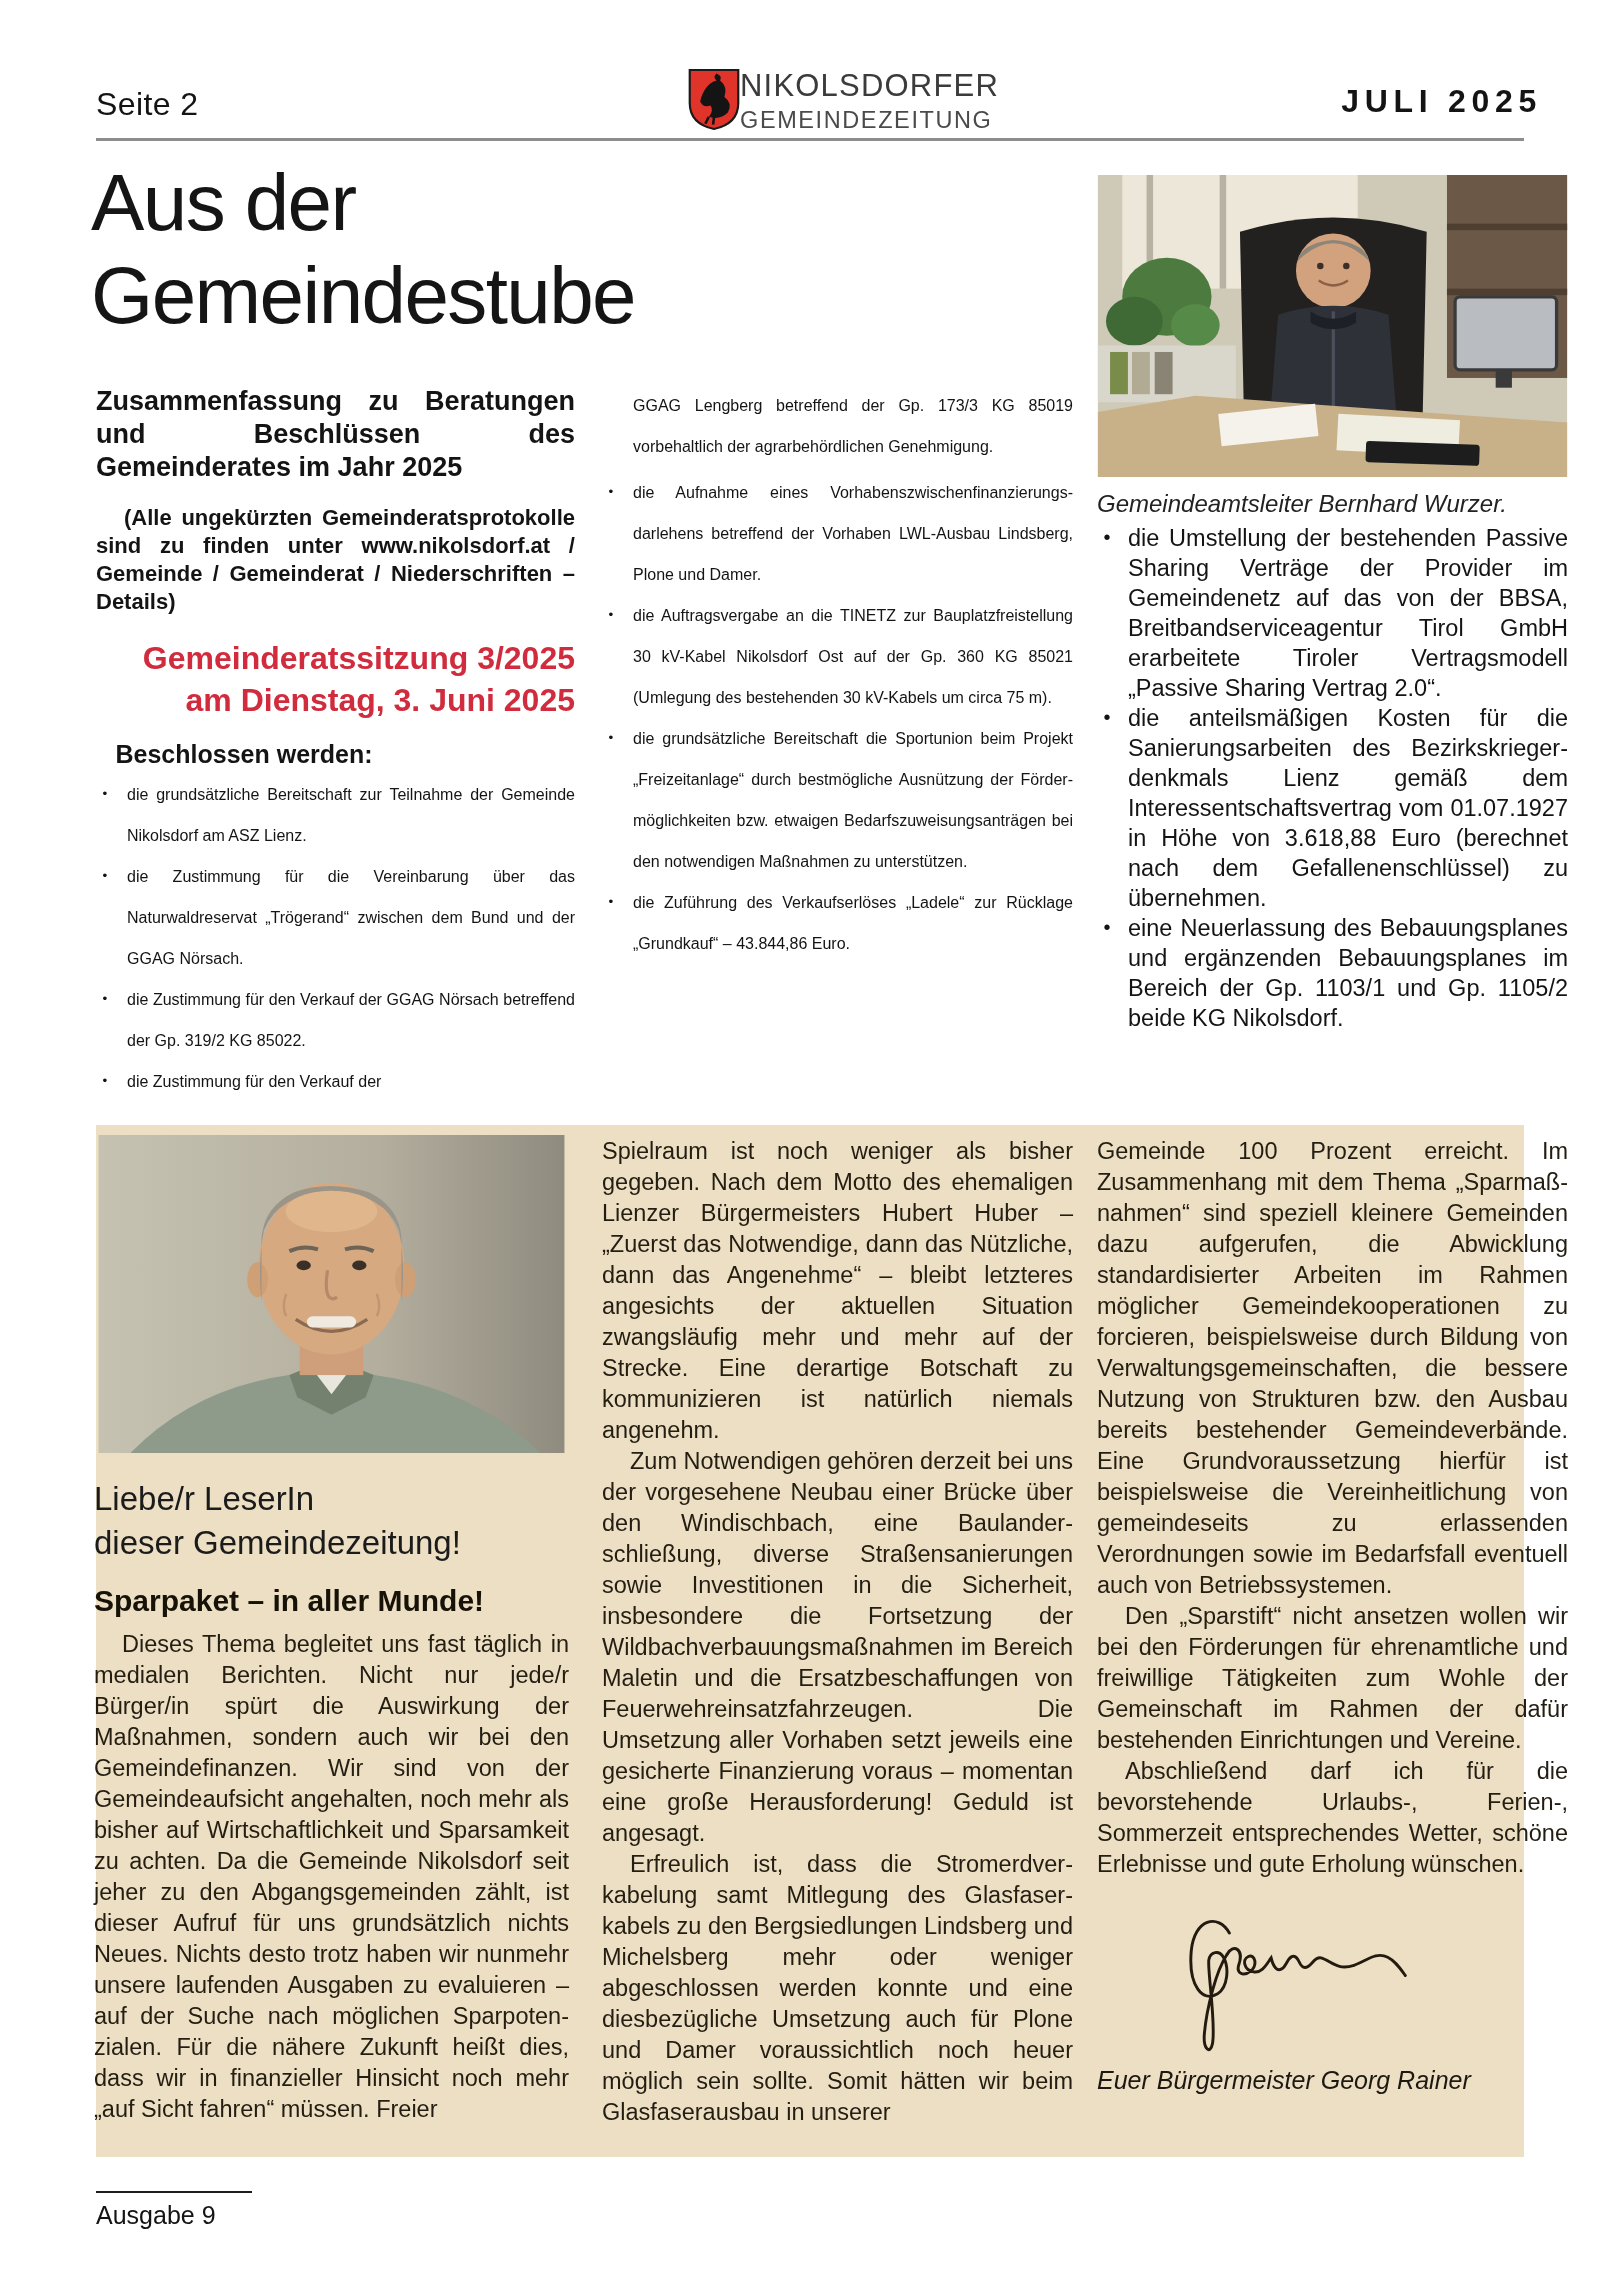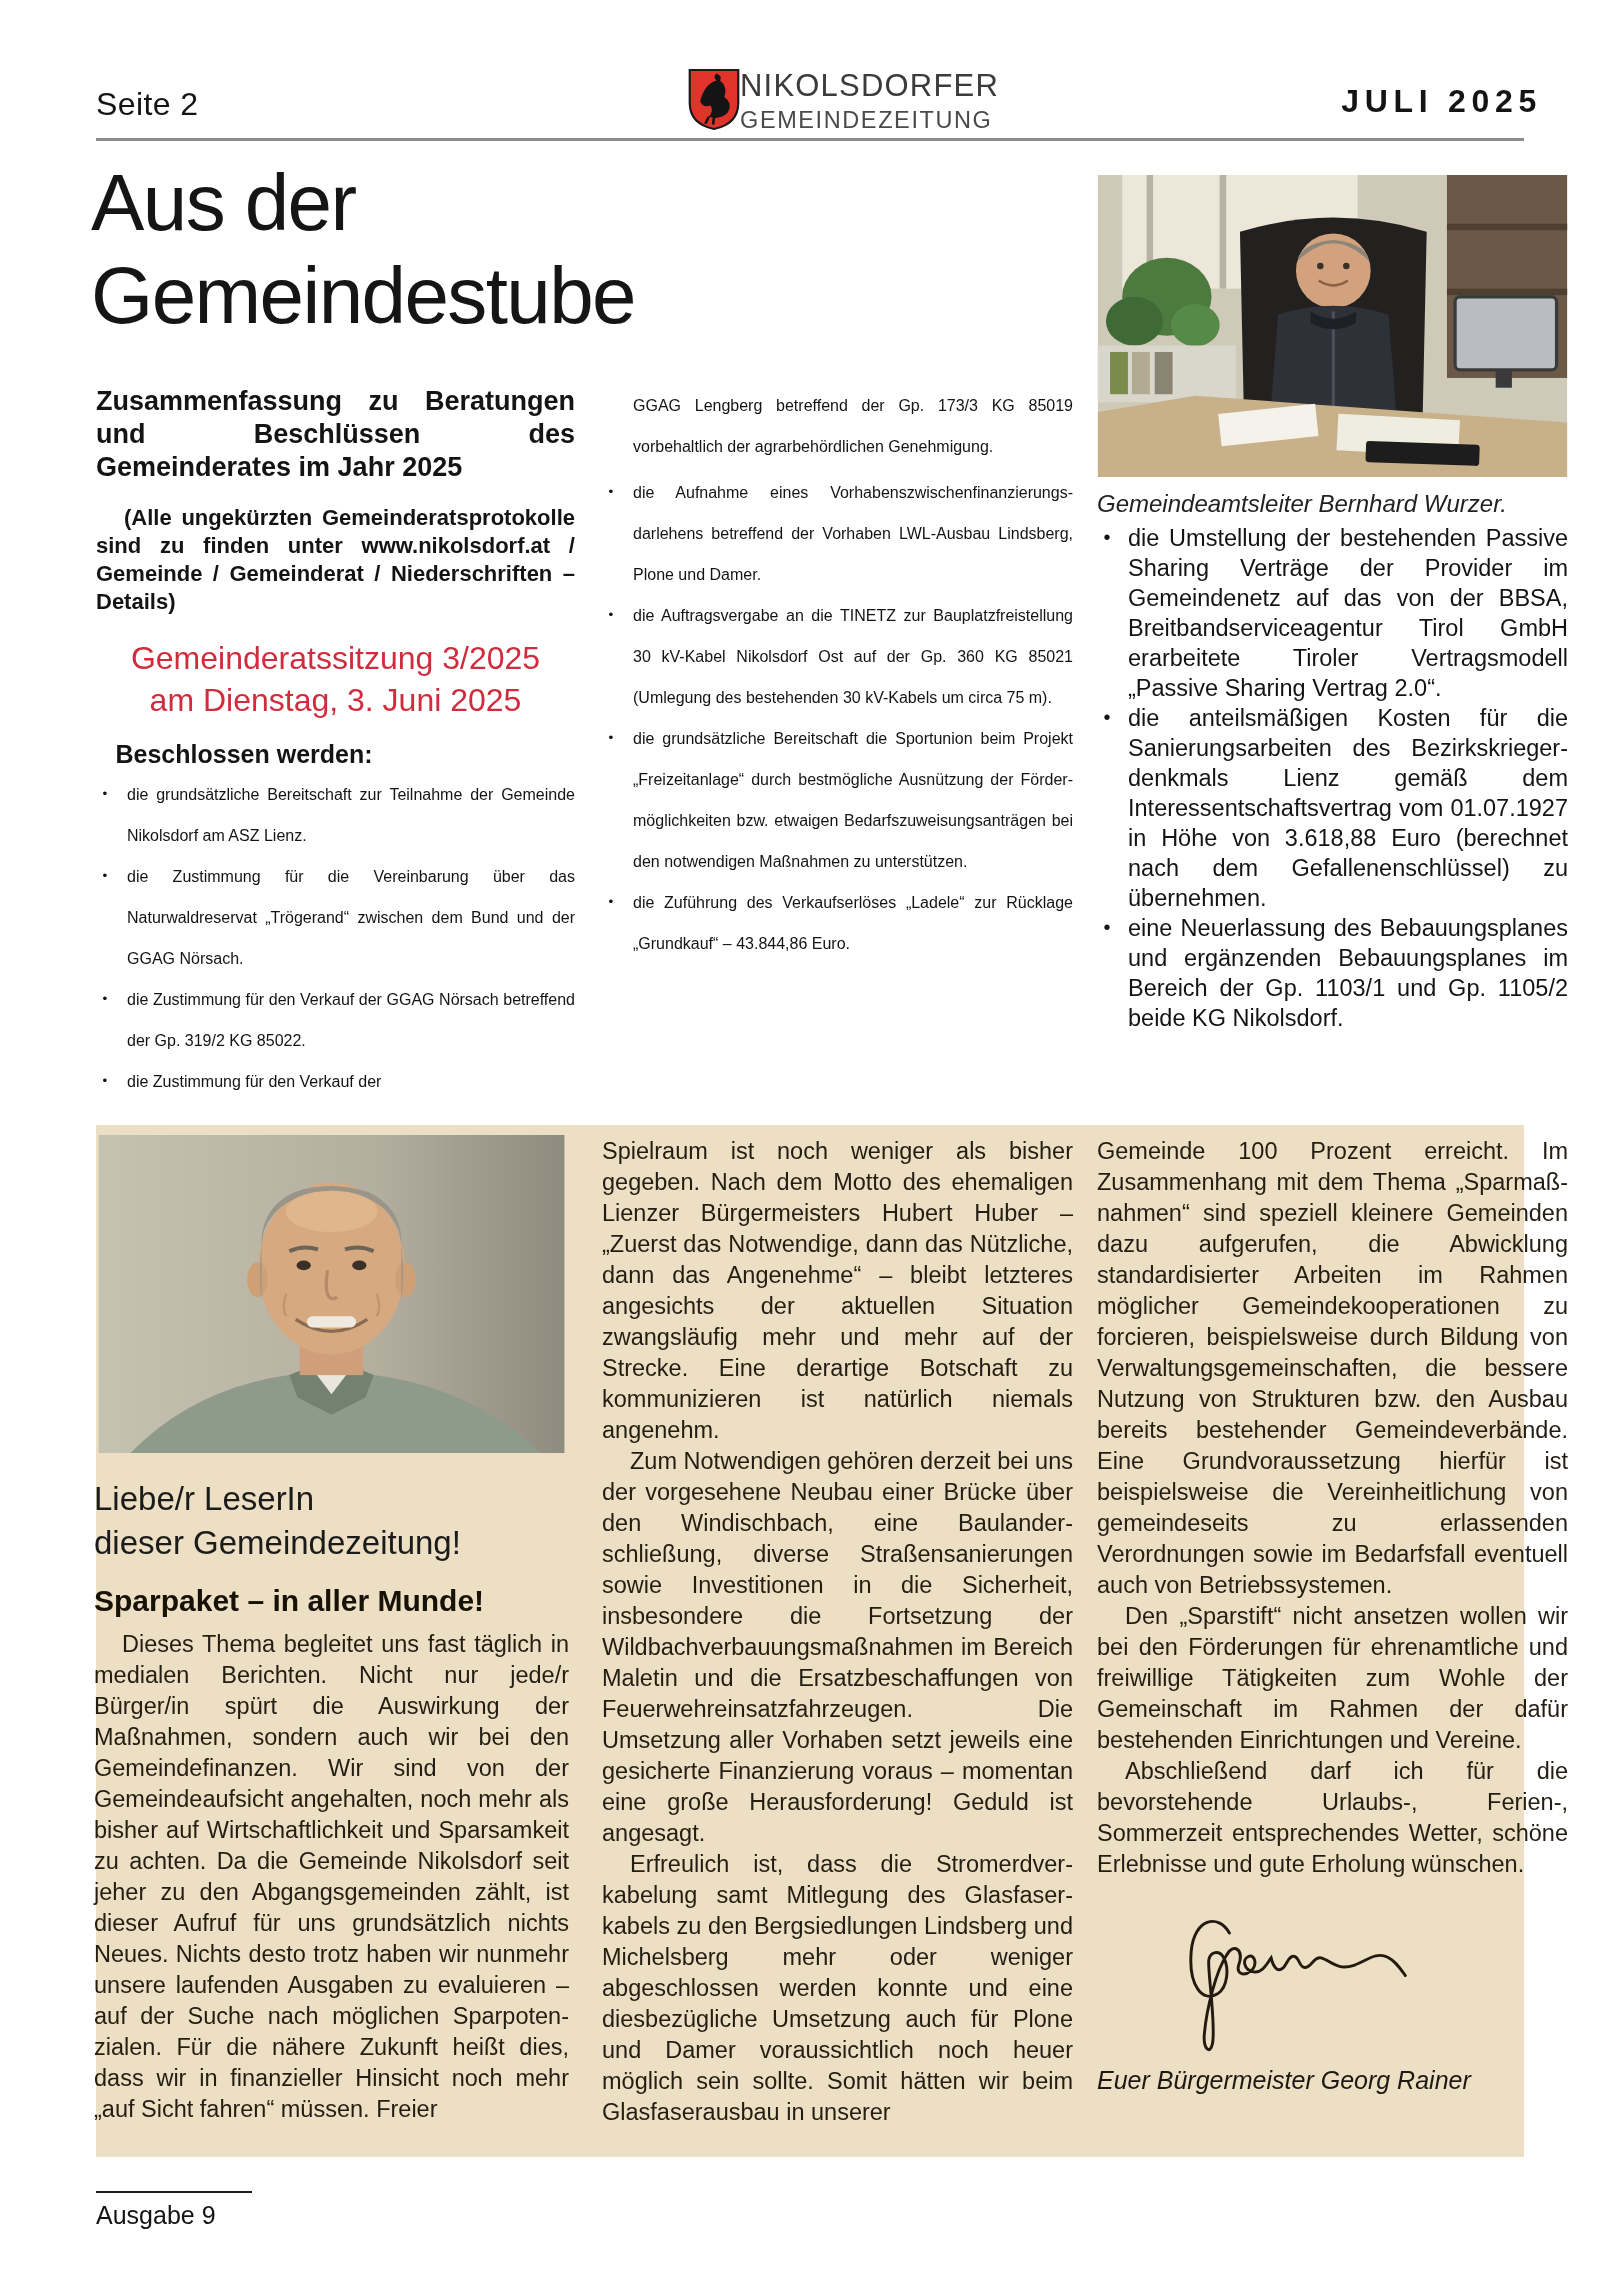--- a/index.html
+++ b/index.html
@@ -24,21 +24,21 @@
 
   
   .tcol { width:475px; }
   #tcol1 { left:96px; top:385px; width:479px; }
   #tcol2 { left:602px; top:385px; width:471px; }
   #tcol3 { left:1097px; top:175px; width:471px; }
 
   .intro-heading { font-weight:700; font-size:27px; line-height:33px; text-align:justify; }
   .note { margin-top:19.5px; font-weight:700; font-size:22px; line-height:28px;
           text-align:justify; text-indent:28px; }
-  .session { margin-top:21px; font-weight:400; font-size:32px; line-height:42px; text-align:center; }
+  .session { margin-top:21px; font-weight:700; font-size:32px; line-height:42px; text-align:right; }
   .decisions { margin-top:19.5px; font-weight:700; font-size:25px; padding-left:19.5px; }
 
   .body30 { font-size:16px; line-height:41px; }
   .body29 { font-size:23.5px; line-height:30px; }
 
   .bullets { margin-top:4.9px; }
   .bullet { position:relative; padding-left:31px; text-align:justify; hyphens:manual; overflow-wrap:break-word; }
   .bullet::before { content:"\2022"; position:absolute; left:6.5px; top:-0.8px; font-size:0.85em; }
   .cont { padding-left:31px; text-align:justify; hyphens:manual; overflow-wrap:break-word; }
 

